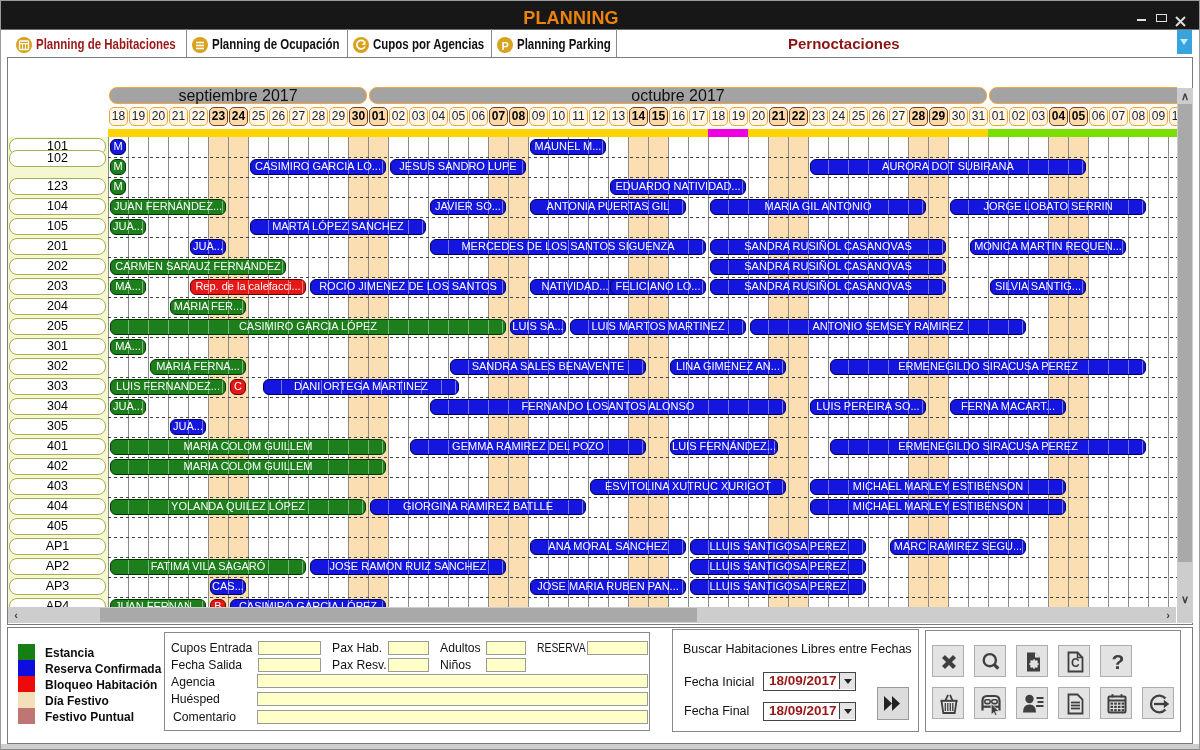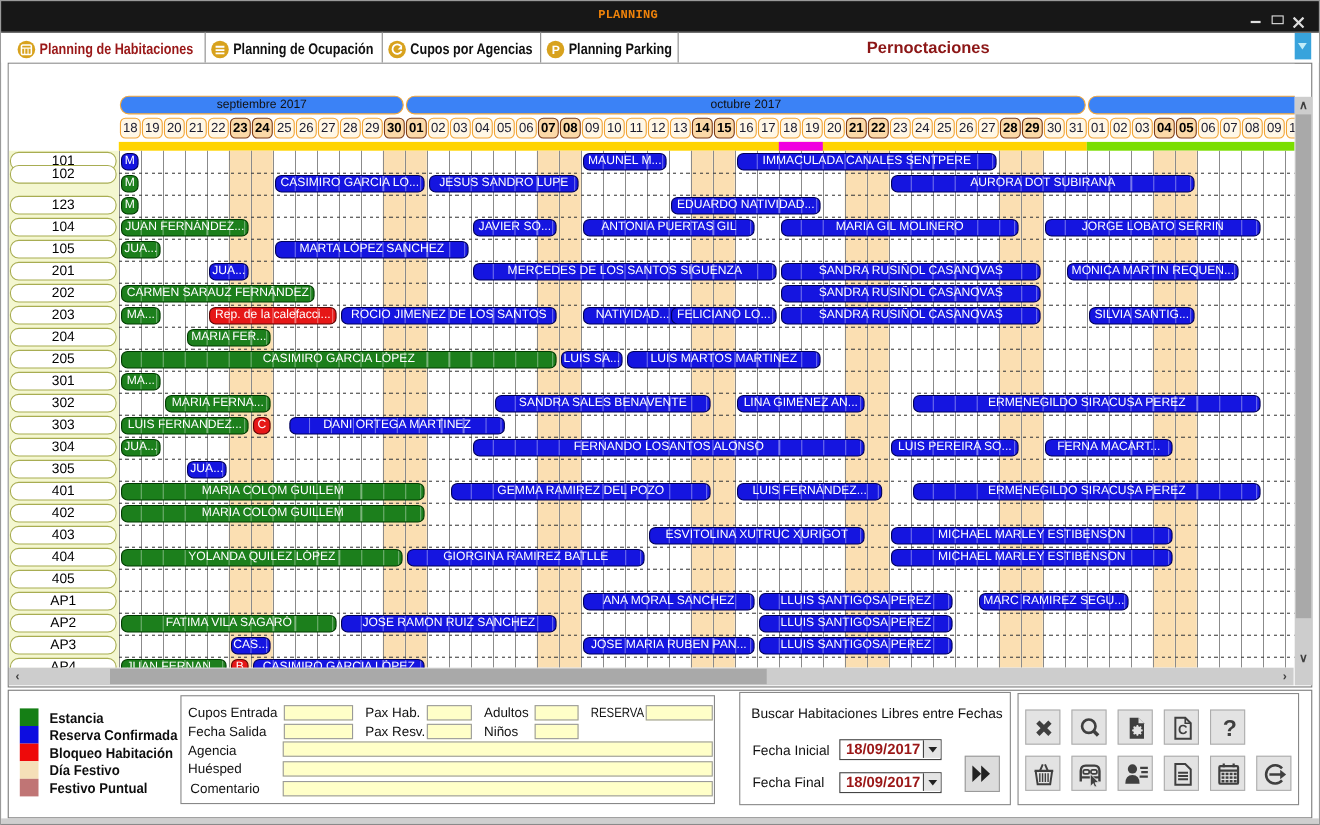--- a/index.html
+++ b/index.html
@@ -1,34 +1,34 @@
 <!DOCTYPE html>
 <html><head><meta charset="utf-8"><style>
 *{margin:0;padding:0;box-sizing:border-box;font-family:"Liberation Sans",sans-serif;}
 body{width:1200px;height:750px;overflow:hidden;background:#fff;}
 #page{position:relative;width:1200px;height:750px;background:#fff;box-shadow:inset 0 0 0 1px #9a9a9a;}
 .abs{position:absolute;}
 #tbar{left:1px;top:1px;width:1198px;height:28px;background:#171717;}
-#tbar .ttl{position:absolute;left:470px;top:7px;width:200px;text-align:center;color:#ee820a;font-size:11px;font-weight:bold;letter-spacing:.2px;font-family:Liberation Mono, monospace;}
+#tbar .ttl{position:absolute;left:470px;top:7px;width:200px;text-align:center;color:#ee820a;font-size:18px;font-weight:bold;letter-spacing:.2px;}
 .wmin{position:absolute;left:1137px;top:19px;width:9px;height:2px;background:#e0e0e0;}
 .wmax{position:absolute;left:1156px;top:14px;width:11px;height:8px;border:1.5px solid #e0e0e0;}
 #tabbar{left:1px;top:29px;width:1198px;height:28px;background:#fff;border-top:1px solid #6e6e6e;}
 .tabsep{position:absolute;top:29px;width:1px;height:28px;background:#8a8a8a;}
 .tabico{position:absolute;top:37px;width:16px;height:16px;border-radius:50%;background:#d8a21d;}
 .tabtx{position:absolute;top:36px;font-size:14px;font-weight:bold;color:#101010;white-space:nowrap;transform:scaleX(.82);transform-origin:0 0;}
 .gold{color:#9a1818;}
 #pern{left:788px;top:35px;font-size:15px;font-weight:bold;color:#8c1616;}
 #combo{left:914px;top:30px;width:263px;height:25px;background:#fff;border-left:1px solid #999;}
 #combo .sel{position:absolute;left:4px;top:3px;background:#3898dc;color:#fff;font-size:16.5px;font-weight:bold;padding:0 1px;line-height:18px;}
 #combo .rest{position:absolute;left:49px;top:2px;color:#9a1616;font-size:16.5px;font-weight:bold;white-space:nowrap;}
 #ddbtn{left:1177px;top:30px;width:15px;height:24px;background:#38a3dc;}
 #ddbtn:after{content:'';position:absolute;left:3px;top:9px;border:4.5px solid transparent;border-top:6px solid #c2ecf8;}
 #gridbox{left:7px;top:57px;width:1186px;height:568px;border:1px solid #7a7a7a;background:#fff;}
 #gclip{left:8px;top:58px;width:1169px;height:549px;overflow:hidden;background:#fff;}
-.mon{position:absolute;top:29px;height:17px;background:#3b82f6;border:1.5px solid #f2a73c;border-radius:8px;font-size:11px;color:#111;text-align:center;line-height:15px;}
+.mon{position:absolute;top:29px;height:17px;background:#a3a3a3;border:1.5px solid #f2a73c;border-radius:8px;font-size:16px;color:#111;text-align:center;line-height:15px;}
 .dc{position:absolute;top:49px;width:19px;height:19px;background:#fff7e6;border:1.5px solid #f2a435;border-radius:5px;font-size:12px;color:#1c1c30;text-align:center;line-height:16px;}
 .dcw{background:#fbd9a8;border:1.5px solid #7d3c16;font-weight:bold;color:#000;}
 .strip{position:absolute;top:71px;height:8px;}
 .wkcol{position:absolute;top:79px;width:20px;background:#fbdfb2;}
 .vlines{position:absolute;top:79px;background-image:repeating-linear-gradient(to right,#8b8b8b 0 1px,transparent 1px 20px);}
 .rline{position:absolute;height:1px;background-image:repeating-linear-gradient(90deg,#424242 0 3px,transparent 3px 6px);}
 .room{position:absolute;left:1px;width:97px;height:17px;border:1.5px solid #a8ad52;border-radius:8px;background:#fff;font-size:12.5px;color:#000;text-align:center;line-height:14px;}
 .bar{position:absolute;height:16px;border-radius:6px;font-size:11px;color:#fff;text-align:center;line-height:13.5px;white-space:nowrap;overflow:hidden;}
 .bb{background-color:#1515e0;border:1.5px solid #00005a;}
 .bg{background-color:#1c7f1c;border:1.5px solid #003c00;}
@@ -210,67 +210,67 @@
 <div class="room" style="top:400px">402</div>
 <div class="room" style="top:420px">403</div>
 <div class="room" style="top:440px">404</div>
 <div class="room" style="top:460px">405</div>
 <div class="room" style="top:480px">AP1</div>
 <div class="room" style="top:500px">AP2</div>
 <div class="room" style="top:520px">AP3</div>
 <div class="room" style="top:540px">AP4</div>
 <div class="bar bb" style="left:102px;top:81px;width:16px">M</div>
 <div class="bar bb" style="left:522px;top:81px;width:76px;background-image:repeating-linear-gradient(to right,rgba(255,255,255,.42) 0 1px,transparent 1px 20px);background-position:-3px 0">MAUNEL M...</div>
-<div class="bar bb" style="left:662px;top:81px;width:236px;background-image:repeating-linear-gradient(to right,rgba(255,255,255,.42) 0 1px,transparent 1px 20px);background-position:-3px 0">IMMACULADA CANALES SENTPERE</div>
 <div class="bar bg" style="left:102px;top:101px;width:16px">M</div>
 <div class="bar bb" style="left:242px;top:101px;width:136px;background-image:repeating-linear-gradient(to right,rgba(255,255,255,.42) 0 1px,transparent 1px 20px);background-position:-3px 0">CASIMIRO  GARCIA LO...</div>
 <div class="bar bb" style="left:382px;top:101px;width:136px;background-image:repeating-linear-gradient(to right,rgba(255,255,255,.42) 0 1px,transparent 1px 20px);background-position:-3px 0">JESUS SANDRO LUPE</div>
 <div class="bar bb" style="left:802px;top:101px;width:276px;background-image:repeating-linear-gradient(to right,rgba(255,255,255,.42) 0 1px,transparent 1px 20px);background-position:-3px 0">AURORA DOT SUBIRANA</div>
 <div class="bar bg" style="left:102px;top:121px;width:16px">M</div>
 <div class="bar bb" style="left:602px;top:121px;width:136px;background-image:repeating-linear-gradient(to right,rgba(255,255,255,.42) 0 1px,transparent 1px 20px);background-position:-3px 0">EDUARDO  NATIVIDAD...</div>
 <div class="bar bg" style="left:102px;top:141px;width:116px;background-image:repeating-linear-gradient(to right,rgba(255,255,255,.42) 0 1px,transparent 1px 20px);background-position:-3px 0">JUAN  FERNÁNDEZ...</div>
 <div class="bar bb" style="left:422px;top:141px;width:76px;background-image:repeating-linear-gradient(to right,rgba(255,255,255,.42) 0 1px,transparent 1px 20px);background-position:-3px 0">JAVIER SO...</div>
 <div class="bar bb" style="left:522px;top:141px;width:156px;background-image:repeating-linear-gradient(to right,rgba(255,255,255,.42) 0 1px,transparent 1px 20px);background-position:-3px 0">ANTONIA PUERTAS GIL</div>
-<div class="bar bb" style="left:702px;top:141px;width:216px;background-image:repeating-linear-gradient(to right,rgba(255,255,255,.42) 0 1px,transparent 1px 20px);background-position:-3px 0">MARIA GIL MOLINERO</div>
+<div class="bar bb" style="left:702px;top:141px;width:216px;background-image:repeating-linear-gradient(to right,rgba(255,255,255,.42) 0 1px,transparent 1px 20px);background-position:-3px 0">MARIA GIL ANTONIO</div>
 <div class="bar bb" style="left:942px;top:141px;width:196px;background-image:repeating-linear-gradient(to right,rgba(255,255,255,.42) 0 1px,transparent 1px 20px);background-position:-3px 0">JORGE LOBATO SERRIN</div>
 <div class="bar bg" style="left:102px;top:161px;width:36px;background-image:repeating-linear-gradient(to right,rgba(255,255,255,.42) 0 1px,transparent 1px 20px);background-position:-3px 0">JUA...</div>
 <div class="bar bb" style="left:242px;top:161px;width:176px;background-image:repeating-linear-gradient(to right,rgba(255,255,255,.42) 0 1px,transparent 1px 20px);background-position:-3px 0">MARTA LÓPEZ SANCHEZ</div>
 <div class="bar bb" style="left:182px;top:181px;width:36px;background-image:repeating-linear-gradient(to right,rgba(255,255,255,.42) 0 1px,transparent 1px 20px);background-position:-3px 0">JUA...</div>
 <div class="bar bb" style="left:422px;top:181px;width:276px;background-image:repeating-linear-gradient(to right,rgba(255,255,255,.42) 0 1px,transparent 1px 20px);background-position:-3px 0">MERCEDES DE LOS SANTOS SIGUENZA</div>
 <div class="bar bb" style="left:702px;top:181px;width:236px;background-image:repeating-linear-gradient(to right,rgba(255,255,255,.42) 0 1px,transparent 1px 20px);background-position:-3px 0">SANDRA RUSIÑOL CASANOVAS</div>
 <div class="bar bb" style="left:962px;top:181px;width:156px;background-image:repeating-linear-gradient(to right,rgba(255,255,255,.42) 0 1px,transparent 1px 20px);background-position:-3px 0">MONICA  MARTIN REQUEN...</div>
 <div class="bar bg" style="left:102px;top:201px;width:176px;background-image:repeating-linear-gradient(to right,rgba(255,255,255,.42) 0 1px,transparent 1px 20px);background-position:-3px 0">CARMEN SARAUZ FERNÁNDEZ</div>
 <div class="bar bb" style="left:702px;top:201px;width:236px;background-image:repeating-linear-gradient(to right,rgba(255,255,255,.42) 0 1px,transparent 1px 20px);background-position:-3px 0">SANDRA RUSIÑOL CASANOVAS</div>
 <div class="bar bg" style="left:102px;top:221px;width:36px;background-image:repeating-linear-gradient(to right,rgba(255,255,255,.42) 0 1px,transparent 1px 20px);background-position:-3px 0">MA...</div>
 <div class="bar br" style="left:182px;top:221px;width:116px;background-image:repeating-linear-gradient(to right,rgba(255,255,255,.42) 0 1px,transparent 1px 20px);background-position:-3px 0">Rep. de la calefacci...</div>
 <div class="bar bb" style="left:302px;top:221px;width:196px;background-image:repeating-linear-gradient(to right,rgba(255,255,255,.42) 0 1px,transparent 1px 20px);background-position:-3px 0">ROCIO JIMENEZ DE LOS SANTOS</div>
 <div class="bar bb" style="left:522px;top:221px;width:90px;background-image:repeating-linear-gradient(to right,rgba(255,255,255,.42) 0 1px,transparent 1px 20px);background-position:-3px 0">NATIVIDAD...</div>
 <div class="bar bb" style="left:602px;top:221px;width:96px;background-image:repeating-linear-gradient(to right,rgba(255,255,255,.42) 0 1px,transparent 1px 20px);background-position:-3px 0">FELICIANO LO...</div>
 <div class="bar bb" style="left:702px;top:221px;width:236px;background-image:repeating-linear-gradient(to right,rgba(255,255,255,.42) 0 1px,transparent 1px 20px);background-position:-3px 0">SANDRA RUSIÑOL CASANOVAS</div>
 <div class="bar bb" style="left:982px;top:221px;width:96px;background-image:repeating-linear-gradient(to right,rgba(255,255,255,.42) 0 1px,transparent 1px 20px);background-position:-3px 0">SILVIA SANTIG...</div>
 <div class="bar bg" style="left:162px;top:241px;width:76px;background-image:repeating-linear-gradient(to right,rgba(255,255,255,.42) 0 1px,transparent 1px 20px);background-position:-3px 0">MARIA FER...</div>
 <div class="bar bg" style="left:102px;top:261px;width:396px;background-image:repeating-linear-gradient(to right,rgba(255,255,255,.42) 0 1px,transparent 1px 20px);background-position:-3px 0">CASIMIRO GARCIA LÓPEZ</div>
 <div class="bar bb" style="left:502px;top:261px;width:56px;background-image:repeating-linear-gradient(to right,rgba(255,255,255,.42) 0 1px,transparent 1px 20px);background-position:-3px 0">LUIS SA...</div>
 <div class="bar bb" style="left:562px;top:261px;width:176px;background-image:repeating-linear-gradient(to right,rgba(255,255,255,.42) 0 1px,transparent 1px 20px);background-position:-3px 0">LUIS MARTOS MARTINEZ</div>
+<div class="bar bb" style="left:742px;top:261px;width:276px;background-image:repeating-linear-gradient(to right,rgba(255,255,255,.42) 0 1px,transparent 1px 20px);background-position:-3px 0">ANTONIO SEMSEY RAMIREZ</div>
 <div class="bar bg" style="left:102px;top:281px;width:36px;background-image:repeating-linear-gradient(to right,rgba(255,255,255,.42) 0 1px,transparent 1px 20px);background-position:-3px 0">MA...</div>
 <div class="bar bg" style="left:142px;top:301px;width:96px;background-image:repeating-linear-gradient(to right,rgba(255,255,255,.42) 0 1px,transparent 1px 20px);background-position:-3px 0">MARIA FERNA...</div>
 <div class="bar bb" style="left:442px;top:301px;width:196px;background-image:repeating-linear-gradient(to right,rgba(255,255,255,.42) 0 1px,transparent 1px 20px);background-position:-3px 0">SANDRA SALES BENAVENTE</div>
 <div class="bar bb" style="left:662px;top:301px;width:116px;background-image:repeating-linear-gradient(to right,rgba(255,255,255,.42) 0 1px,transparent 1px 20px);background-position:-3px 0">LINA  GIMENEZ AN...</div>
 <div class="bar bb" style="left:822px;top:301px;width:316px;background-image:repeating-linear-gradient(to right,rgba(255,255,255,.42) 0 1px,transparent 1px 20px);background-position:-3px 0">ERMENEGILDO SIRACUSA PEREZ</div>
 <div class="bar bg" style="left:102px;top:321px;width:116px;background-image:repeating-linear-gradient(to right,rgba(255,255,255,.42) 0 1px,transparent 1px 20px);background-position:-3px 0">LUIS  FERNANDEZ...</div>
 <div class="bar br" style="left:222px;top:321px;width:16px">C</div>
 <div class="bar bb" style="left:255px;top:321px;width:196px;background-image:repeating-linear-gradient(to right,rgba(255,255,255,.42) 0 1px,transparent 1px 20px);background-position:-3px 0">DANI ORTEGA MARTINEZ</div>
 <div class="bar bg" style="left:102px;top:341px;width:36px;background-image:repeating-linear-gradient(to right,rgba(255,255,255,.42) 0 1px,transparent 1px 20px);background-position:-3px 0">JUA...</div>
 <div class="bar bb" style="left:422px;top:341px;width:356px;background-image:repeating-linear-gradient(to right,rgba(255,255,255,.42) 0 1px,transparent 1px 20px);background-position:-3px 0">FERNANDO LOSANTOS ALONSO</div>
 <div class="bar bb" style="left:802px;top:341px;width:116px;background-image:repeating-linear-gradient(to right,rgba(255,255,255,.42) 0 1px,transparent 1px 20px);background-position:-3px 0">LUIS  PEREIRA SO...</div>
 <div class="bar bb" style="left:942px;top:341px;width:116px;background-image:repeating-linear-gradient(to right,rgba(255,255,255,.42) 0 1px,transparent 1px 20px);background-position:-3px 0">FERNA MACART...</div>
 <div class="bar bb" style="left:162px;top:361px;width:36px;background-image:repeating-linear-gradient(to right,rgba(255,255,255,.42) 0 1px,transparent 1px 20px);background-position:-3px 0">JUA...</div>
 <div class="bar bg" style="left:102px;top:381px;width:276px;background-image:repeating-linear-gradient(to right,rgba(255,255,255,.42) 0 1px,transparent 1px 20px);background-position:-3px 0">MARIA COLOM GUILLEM</div>
 <div class="bar bb" style="left:402px;top:381px;width:236px;background-image:repeating-linear-gradient(to right,rgba(255,255,255,.42) 0 1px,transparent 1px 20px);background-position:-3px 0">GEMMA RAMIREZ DEL POZO</div>
-<div class="bar bb" style="left:662px;top:381px;width:132px;background-image:repeating-linear-gradient(to right,rgba(255,255,255,.42) 0 1px,transparent 1px 20px);background-position:-3px 0">LUIS  FERNÁNDEZ...</div>
+<div class="bar bb" style="left:662px;top:381px;width:108px;background-image:repeating-linear-gradient(to right,rgba(255,255,255,.42) 0 1px,transparent 1px 20px);background-position:-3px 0">LUIS  FERNÁNDEZ...</div>
 <div class="bar bb" style="left:822px;top:381px;width:316px;background-image:repeating-linear-gradient(to right,rgba(255,255,255,.42) 0 1px,transparent 1px 20px);background-position:-3px 0">ERMENEGILDO SIRACUSA PEREZ</div>
 <div class="bar bg" style="left:102px;top:401px;width:276px;background-image:repeating-linear-gradient(to right,rgba(255,255,255,.42) 0 1px,transparent 1px 20px);background-position:-3px 0">MARIA COLOM GUILLEM</div>
 <div class="bar bb" style="left:582px;top:421px;width:196px;background-image:repeating-linear-gradient(to right,rgba(255,255,255,.42) 0 1px,transparent 1px 20px);background-position:-3px 0">ESVITOLINA XUTRUC XURIGOT</div>
 <div class="bar bb" style="left:802px;top:421px;width:256px;background-image:repeating-linear-gradient(to right,rgba(255,255,255,.42) 0 1px,transparent 1px 20px);background-position:-3px 0">MICHAEL MARLEY ESTIBENSON</div>
 <div class="bar bg" style="left:102px;top:441px;width:256px;background-image:repeating-linear-gradient(to right,rgba(255,255,255,.42) 0 1px,transparent 1px 20px);background-position:-3px 0">YOLANDA QUILEZ LÓPEZ</div>
 <div class="bar bb" style="left:362px;top:441px;width:216px;background-image:repeating-linear-gradient(to right,rgba(255,255,255,.42) 0 1px,transparent 1px 20px);background-position:-3px 0">GIORGINA RAMIREZ BATLLE</div>
 <div class="bar bb" style="left:802px;top:441px;width:256px;background-image:repeating-linear-gradient(to right,rgba(255,255,255,.42) 0 1px,transparent 1px 20px);background-position:-3px 0">MICHAEL MARLEY ESTIBENSON</div>
 <div class="bar bb" style="left:522px;top:481px;width:156px;background-image:repeating-linear-gradient(to right,rgba(255,255,255,.42) 0 1px,transparent 1px 20px);background-position:-3px 0">ANA MORAL SANCHEZ</div>
 <div class="bar bb" style="left:682px;top:481px;width:176px;background-image:repeating-linear-gradient(to right,rgba(255,255,255,.42) 0 1px,transparent 1px 20px);background-position:-3px 0">LLUIS SANTIGOSA PEREZ</div>
 <div class="bar bb" style="left:882px;top:481px;width:136px;background-image:repeating-linear-gradient(to right,rgba(255,255,255,.42) 0 1px,transparent 1px 20px);background-position:-3px 0">MARC  RAMIREZ SEGU...</div>

